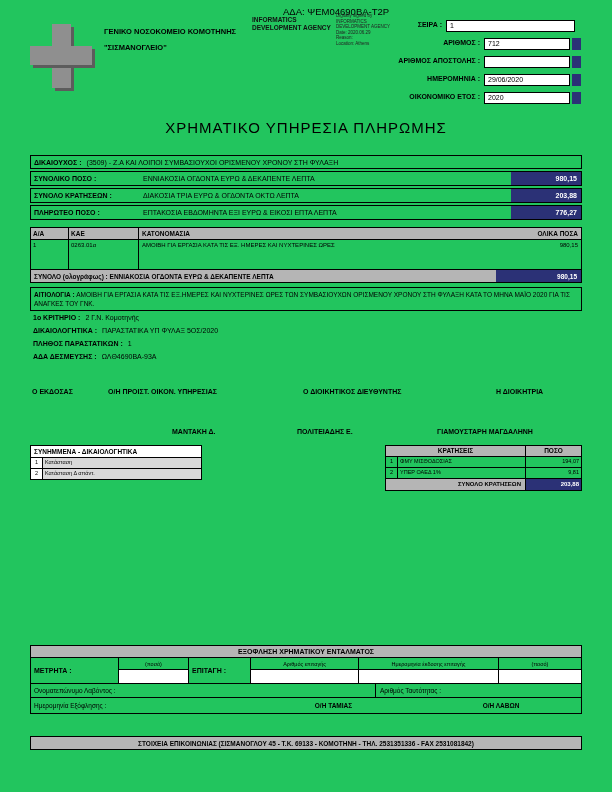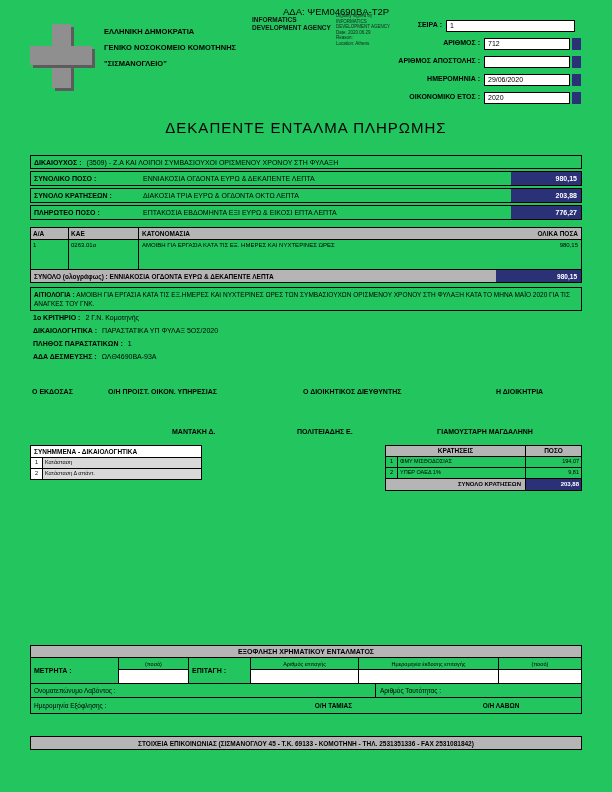--- a/index.html
+++ b/index.html
@@ -109,21 +109,20 @@
 <div class="page">
 
   <div class="abs ada">ΑΔΑ: ΨΕΜ04690ΒΑ-Τ2Ρ</div>
 
   <div class="abs logo">
     <div class="vbar"></div>
     <div class="hbar"></div>
   </div>
 
   <div class="abs org">
-    <div>ΕΛΛΗΝΙΚΗ ΔΗΜΟΚΡΑΤΙΑ</div>
     <div>ΓΕΝΙΚΟ ΝΟΣΟΚΟΜΕΙΟ ΚΟΜΟΤΗΝΗΣ</div>
     <div>"ΣΙΣΜΑΝΟΓΛΕΙΟ"</div>
   </div>
 
   <div class="abs stamp-agency">INFORMATICS DEVELOPMENT AGENCY</div>
   <div class="abs stamp-details">
     <div>Digitally signed by</div>
     <div>INFORMATICS</div>
     <div>DEVELOPMENT AGENCY</div>
     <div>Date: 2020.06.29</div>
@@ -143,21 +142,21 @@
   <div class="abs hf-mark" style="left:572px; top:56px;"></div>
 
   <div class="abs hf-label" style="left:330px; top:75px; width:150px;">ΗΜΕΡΟΜΗΝΙΑ :</div>
   <div class="abs hf-box" style="left:484px; top:74px; width:86px;">29/06/2020</div>
   <div class="abs hf-mark" style="left:572px; top:74px;"></div>
 
   <div class="abs hf-label" style="left:330px; top:93px; width:150px;">ΟΙΚΟΝΟΜΙΚΟ ΕΤΟΣ :</div>
   <div class="abs hf-box" style="left:484px; top:92px; width:86px;">2020</div>
   <div class="abs hf-mark" style="left:572px; top:92px;"></div>
 
-  <div class="abs title">ΔΕΚΑΠΕΝΤΕ ΕΝΤΑΛΜΑ ΠΛΗΡΩΜΗΣ</div>
+  <div class="abs title">ΧΡΗΜΑΤΙΚΟ ΥΠΗΡΕΣΙΑ ΠΛΗΡΩΜΗΣ</div>
 
   <div class="abs main">
 
     <div class="row-plain">
       <span class="lbl">ΔΙΚΑΙΟΥΧΟΣ :</span>
       <span>(3509) - Ζ.Α ΚΑΙ ΛΟΙΠΟΙ ΣΥΜΒΑΣΙΟΥΧΟΙ ΟΡΙΣΜΕΝΟΥ ΧΡΟΝΟΥ ΣΤΗ ΦΥΛΑΞΗ</span>
     </div>
 
     <div class="arow">
       <div class="ar-label">ΣΥΝΟΛΙΚΟ ΠΟΣΟ :</div>

